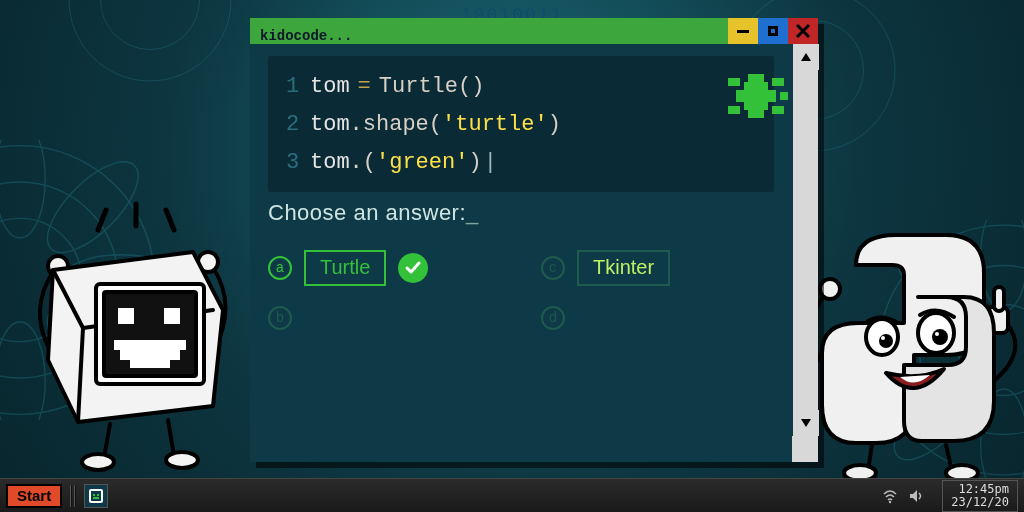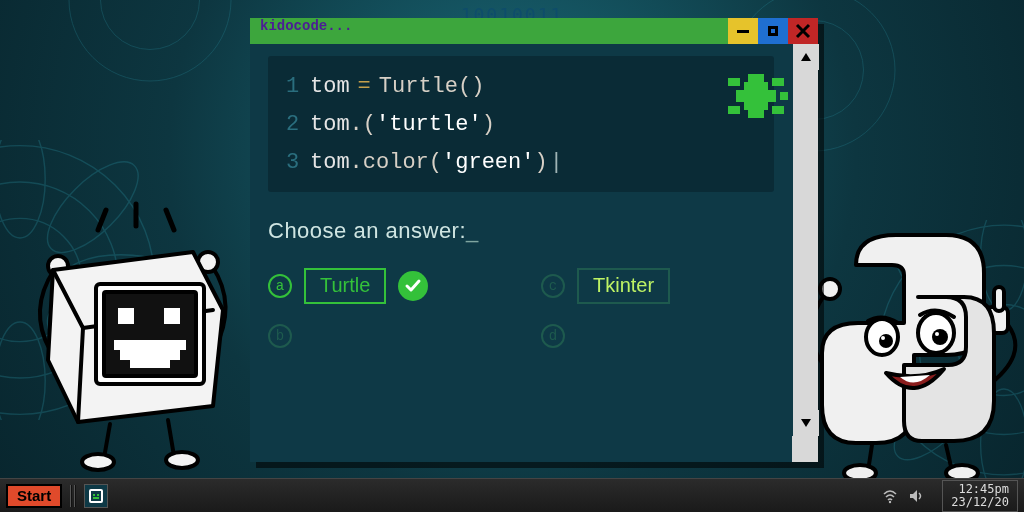--- a/index.html
+++ b/index.html
@@ -25,22 +25,22 @@
   }
   .binary-text2 { top: 24px; }
 
   
   .window {
     position: absolute; top: 18px; left: 250px; width: 568px; height: 444px;
     background: #0e3946;
     box-shadow: 6px 6px 0 rgba(0,0,0,0.55);
   }
   .titlebar {
-    height: 26px; background: #3da63d; display: flex; align-items: flex-start;
-    padding-left: 10px; font-size: 14px; color: #4c1d95; font-weight: bold;
+    height: 26px; background: #3da63d; display: flex; align-items: flex-end;
+    padding-left: 10px; font-size: 14px; color: #0f172a; font-weight: bold;
     position: relative;
   }
   .titlebar-buttons { position: absolute; right: 0; top: 0; height: 26px; display: flex; }
   .tb-btn { width: 30px; height: 26px; display: flex; align-items: center; justify-content: center; }
   .tb-min   { background: #e6c32b; }
   .tb-max   { background: #1f6fd1; }
   .tb-close { background: #c02626; }
   .tb-min span { width: 12px; height: 3px; background: #000; }
   .tb-max span { width: 10px; height: 10px; border: 3px solid #000; }
   .tb-close svg { width: 16px; height: 16px; }
@@ -60,30 +60,30 @@
     position: absolute; top: 38px; left: 18px; right: 44px;
     height: 136px; background: #0a2b36; border-radius: 3px;
     padding: 12px 18px;
     font-size: 22px; line-height: 38px;
   }
   .code-line { display:flex; align-items:center; }
   .ln { color:#2a6e7e; width:24px; }
   .tok-var  { color:#e5e5e5; }
   .tok-op   { color:#c59f4b; margin:0 8px; }
   .tok-call { color:#d7d0c6; }
-  .tok-str  { color:#ffffff;text-align:center; }
+  .tok-str  { color:#fde047;text-align:center; }
   .tok-par  { color:#d7d0c6; }
   .cursor   { color:#9fb3b5; margin-left:2px; }
 
   .turtle-shape {
     position:absolute; top:48px; right:26px;
   }
 
   .quiz {
-    position:absolute; top:200px; left:18px; right:44px;
+    position:absolute; top:182px; left:18px; right:44px;
     color:#cfe5e2;
   }
   .prompt { font-size:22px; margin-bottom:24px; letter-spacing:0.5px; font-family: 'Trebuchet MS', sans-serif; }
   .prompt-cursor { color:#7fa5a0; }
 
   .options { display:grid; grid-template-columns: 1fr 1fr; row-gap:20px; column-gap: 40px; }
   .option { display:flex; align-items:center; gap:12px; }
   .opt-letter {
     width:24px;height:24px;border-radius:50%;
     display:flex;align-items:center;justify-content:center;
@@ -303,29 +303,29 @@
       <span class="tok-op">=</span>
       <span class="tok-call">Turtle</span>
       <span class="tok-par">(</span>
       <span class="tok-str"></span>
       <span class="tok-par">)</span>
     </div>
     <div class="code-line">
       <span class="ln">2</span>
       <span class="tok-var">tom</span>
       <span class="tok-par">.</span>
+      <span class="tok-call">shape</span>
       <span class="tok-par">(</span>
       <span class="tok-str">'turtle'</span>
       <span class="tok-par">)</span>
     </div>
     <div class="code-line">
       <span class="ln">3</span>
       <span class="tok-var">tom</span>
       <span class="tok-par">.</span>
-      <span class="tok-call">color</span>
       <span class="tok-par">(</span>
       <span class="tok-str">'green'</span>
       <span class="tok-par">)</span>
       <span class="cursor">|</span>
     </div>
   </div>
 
   <svg class="turtle-shape" width="72" height="60" viewBox="0 0 36 30">
     <g fill="#34c13a">
       <rect x="12" y="8" width="12" height="14"></rect>

